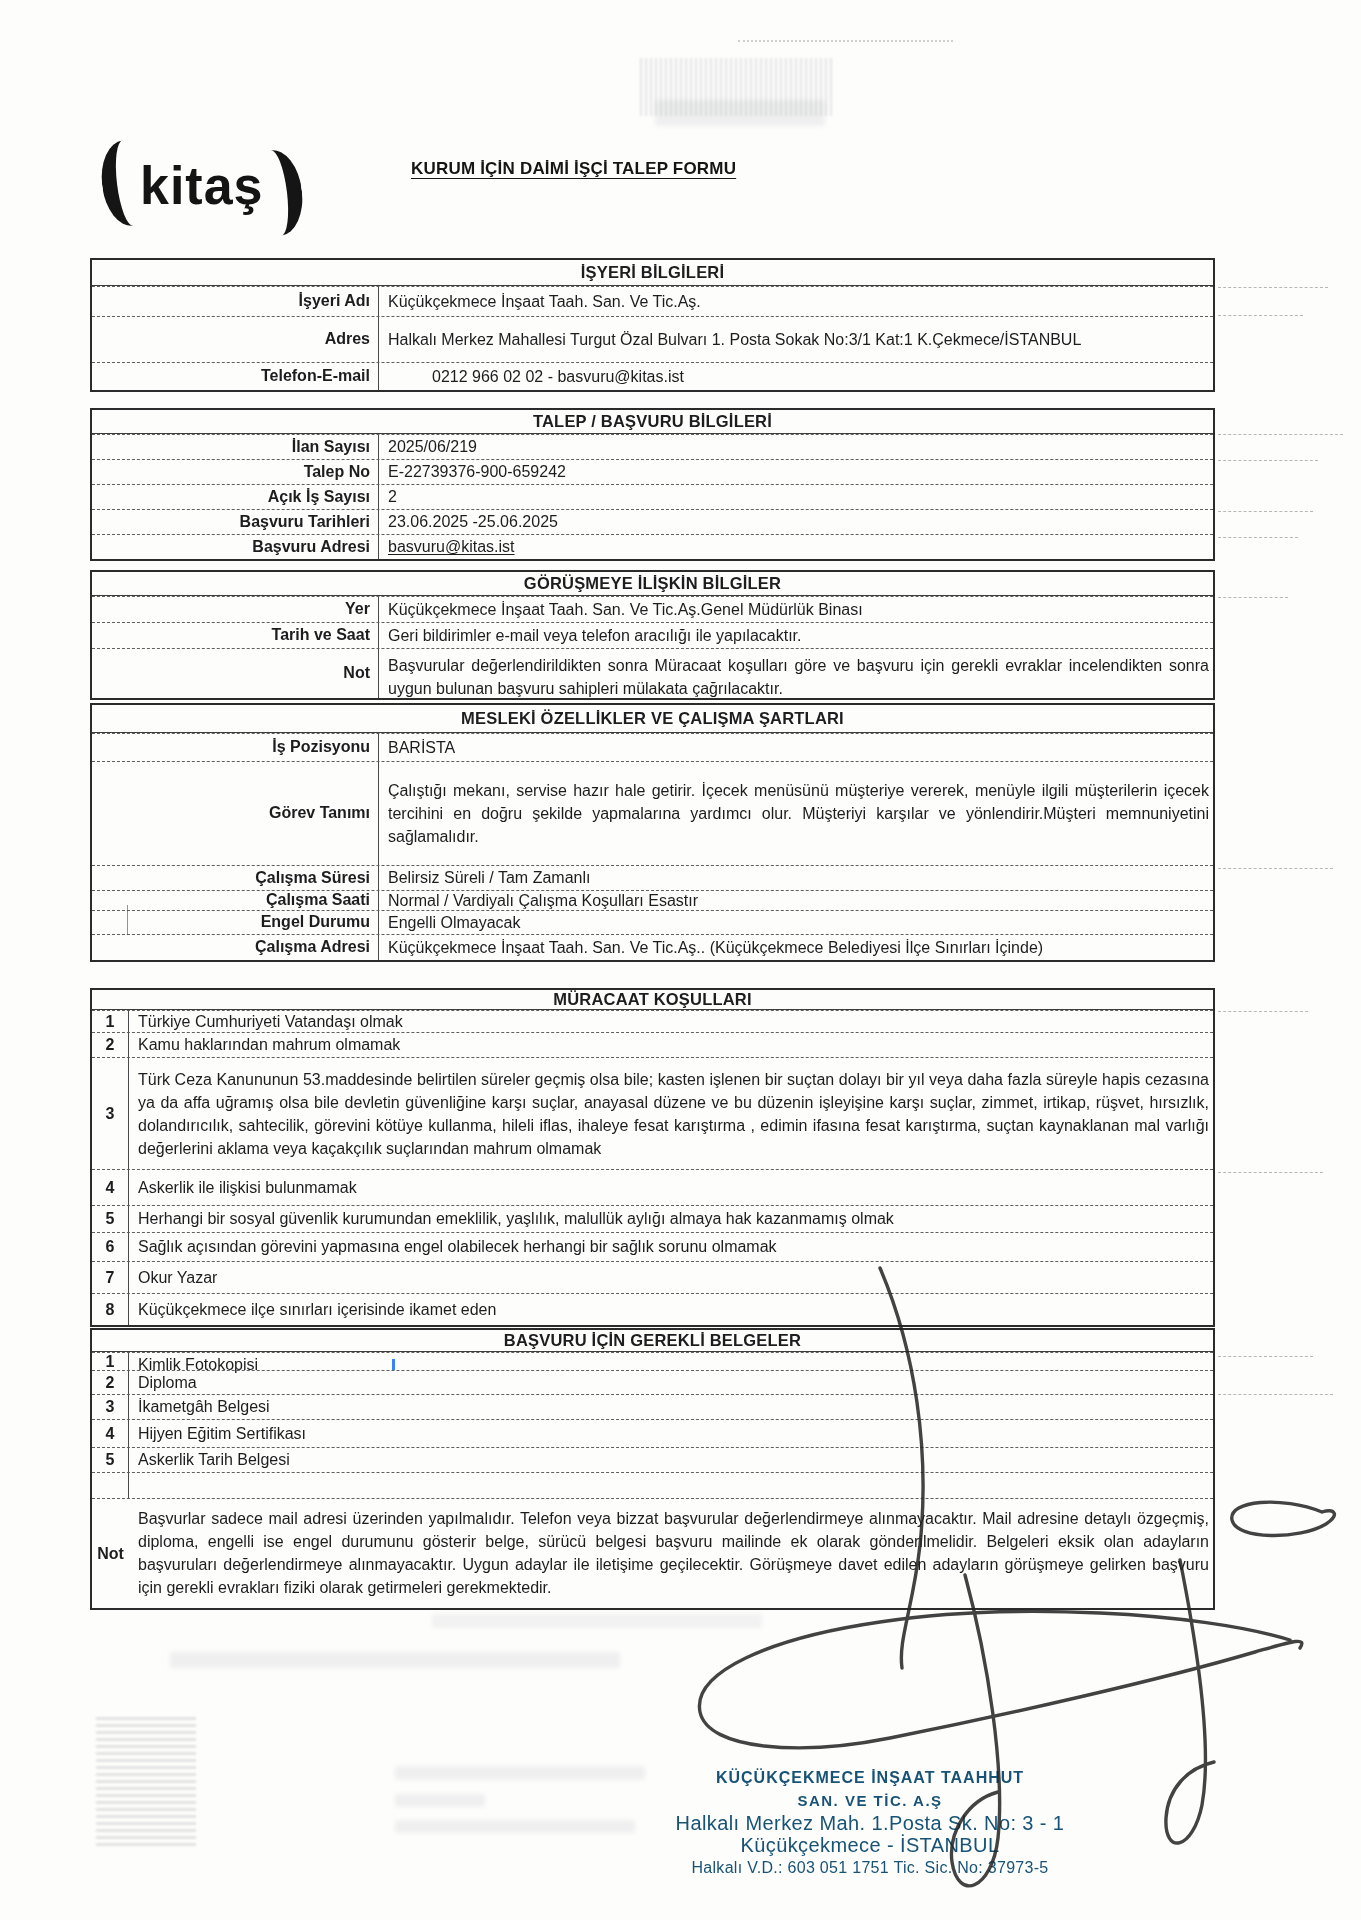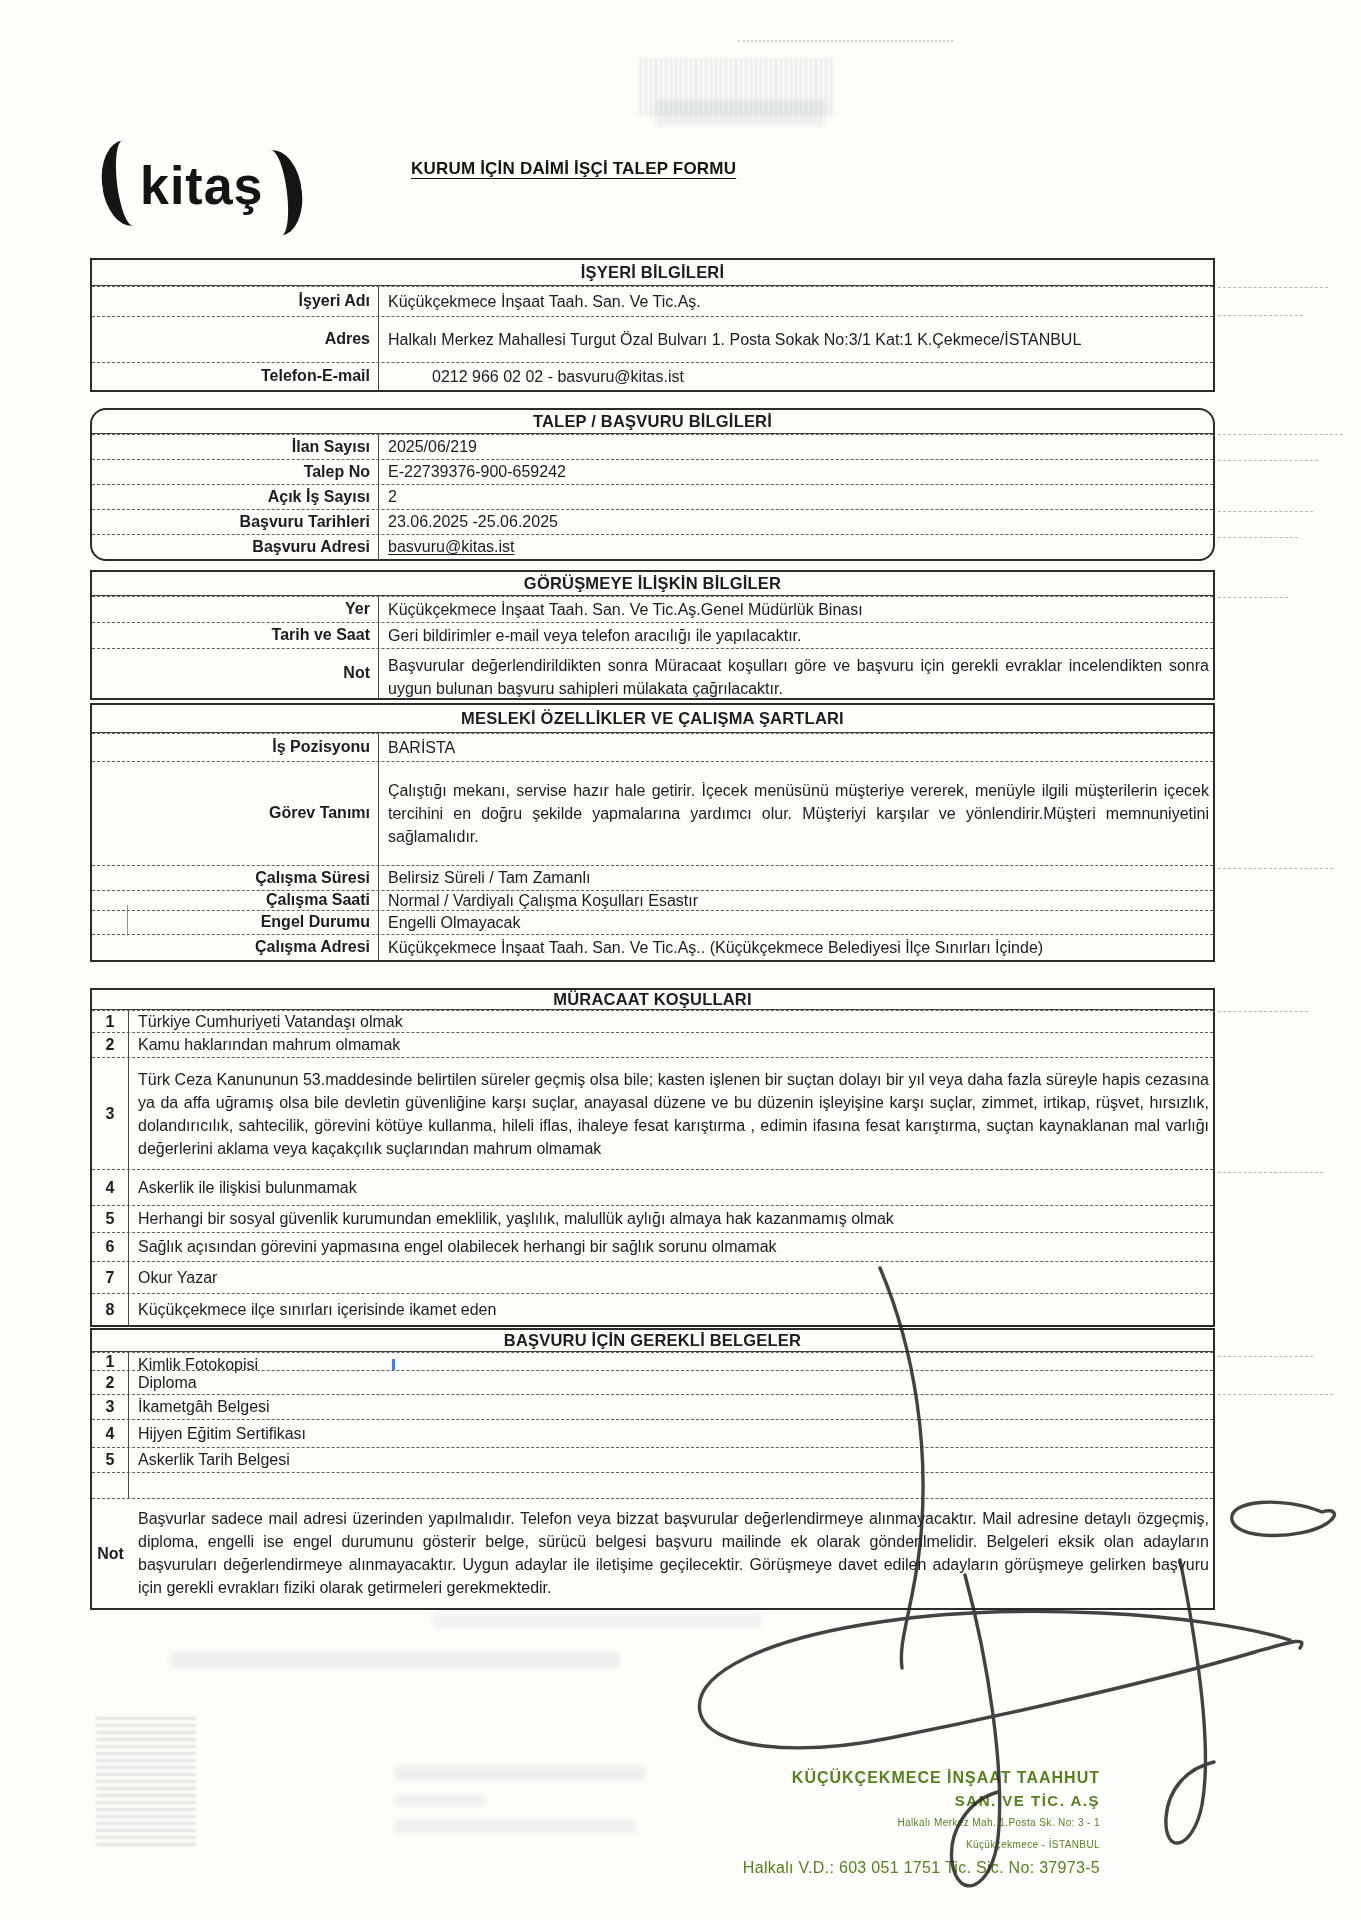--- a/index.html
+++ b/index.html
@@ -22,24 +22,24 @@
        border-bottom:1px solid #3d3d3d;font-size:16.5px;letter-spacing:.2px;}
   .lbl{width:287px;flex:none;box-sizing:border-box;border-right:1px solid #4a4a4a;display:flex;
        align-items:center;justify-content:flex-end;text-align:right;padding:0 8px 0 4px;font-weight:bold;line-height:1.15;}
   .val{flex:1;display:flex;align-items:center;padding:0 4px 0 9px;line-height:1.2;min-width:0;}
   .val.top{align-items:flex-start;padding-top:5px;}
   .just{ text-align:justify;width:100%;line-height:23px;}
   .num{width:37px;flex:none;box-sizing:border-box;border-right:1px solid #4a4a4a;display:flex;
        align-items:center;justify-content:center;font-weight:bold;}
   .u{text-decoration:underline;text-underline-offset:2px;}
   
-  .stamp{position:absolute;left:600px;top:1766px;width:500px;text-align:right;color:#4d7c0f;opacity:.95;}
+  .stamp{position:absolute;left:620px;top:1766px;width:500px;text-align:center;color:#0c4a6e;opacity:.95;}
   .stamp .s1{font-size:16px;font-weight:bold;letter-spacing:1px;line-height:24px;}
   .stamp .s2{font-size:15px;font-weight:bold;letter-spacing:1.5px;line-height:22px;}
-  .stamp .s3,.stamp .s4{font-size:10px;line-height:22px;letter-spacing:.4px;}
+  .stamp .s3,.stamp .s4{font-size:20px;line-height:22px;letter-spacing:.4px;}
   .stamp .s5{font-size:16px;line-height:23px;letter-spacing:.3px;}
   .sig{position:absolute;left:0;top:0;pointer-events:none;}
   .trail{position:absolute;border-top:1px dashed rgba(70,70,70,.38);height:0;}
   .smudge{position:absolute;filter:blur(1.2px);}
   .smear{position:absolute;background:rgba(135,138,142,.12);filter:blur(2px);border-radius:2px;}
   .vline-artifact{position:absolute;width:1px;background:rgba(60,60,60,.55);}
 </style>
 </head>
 <body>
 
@@ -66,21 +66,21 @@
     <div class="trow" style="height:46px;">
       <div class="lbl">Adres</div>
       <div class="val">Halkalı Merkez Mahallesi Turgut Özal Bulvarı 1. Posta Sokak No:3/1 Kat:1 K.Çekmece/İSTANBUL</div>
     </div>
     <div class="trow" style="height:28px;gap:44px;">
       <div class="lbl">Telefon-E-mail</div>
       <div class="val">0212 966 02 02 -  basvuru@kitas.ist</div>
     </div>
   </div>
 
-  <div class="tbl" style="top:408px;border-radius:16px;">
+  <div class="tbl" style="top:408px;">
     <div class="trow hdr" style="height:24px;">TALEP / BAŞVURU BİLGİLERİ</div>
     <div class="trow" style="height:25px;">
       <div class="lbl">İlan Sayısı</div>
       <div class="val">2025/06/219</div>
     </div>
     <div class="trow" style="height:25px;">
       <div class="lbl">Talep No</div>
       <div class="val">E-22739376-900-659242</div>
     </div>
     <div class="trow" style="height:25px;">

